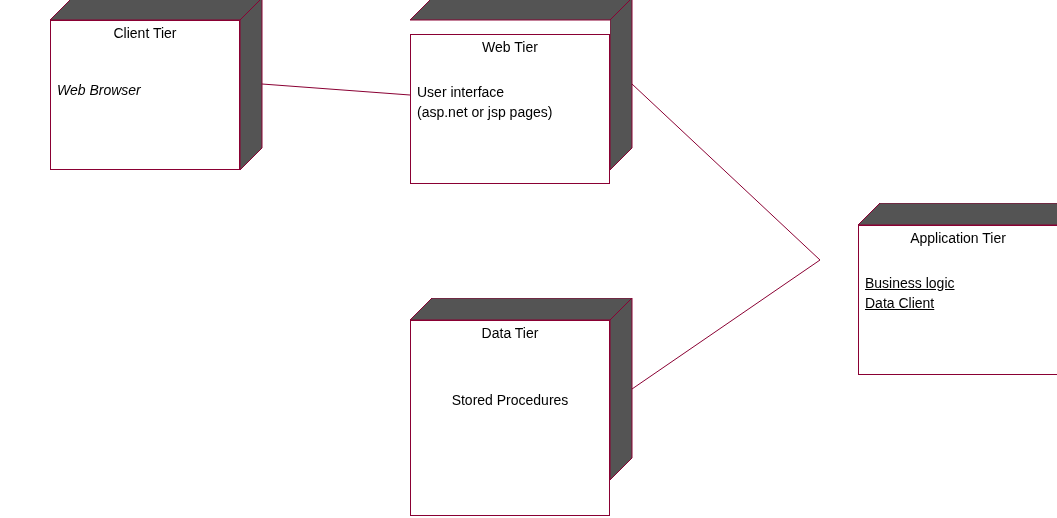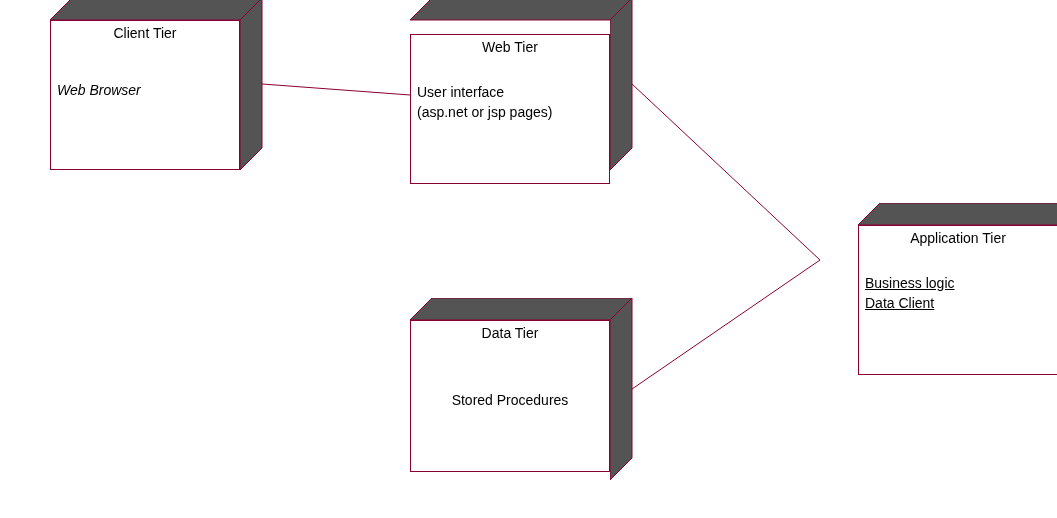--- a/index.html
+++ b/index.html
@@ -107,21 +107,21 @@
   </div>
 </div>
 
 <div class="box3d" id="box-data" style="left: 410px; top: 298px; width: 222px; height: 182px;">
   <svg class="box-top" width="222" height="23" style="left: 0px; top: 0px;">
         <polygon points="22,0 222,0 200,22 0,22" fill="#545454" stroke="#8A0033" stroke-width="1"></polygon>
       </svg>
   <svg class="box-side" width="23" height="182" style="left: 200px; top: 0px;">
         <polygon points="0,22 22,0 22,160 0,182" fill="#545454" stroke="#8A0033" stroke-width="1"></polygon>
       </svg>
-  <div class="box-face" style="left: 0px; top: 22px; width: 200px; height: 152px;">
+  <div class="box-face" style="left: 0px; top: 22px; width: 200px; height: 196px;">
     <div class="box-title">Data Tier</div>
     <div class="box-body" style="margin-top: 50px; text-align: center;">
       <span class="line">Stored Procedures</span>
     </div>
   </div>
 </div>
 
 </div>
 
 </body></html>

